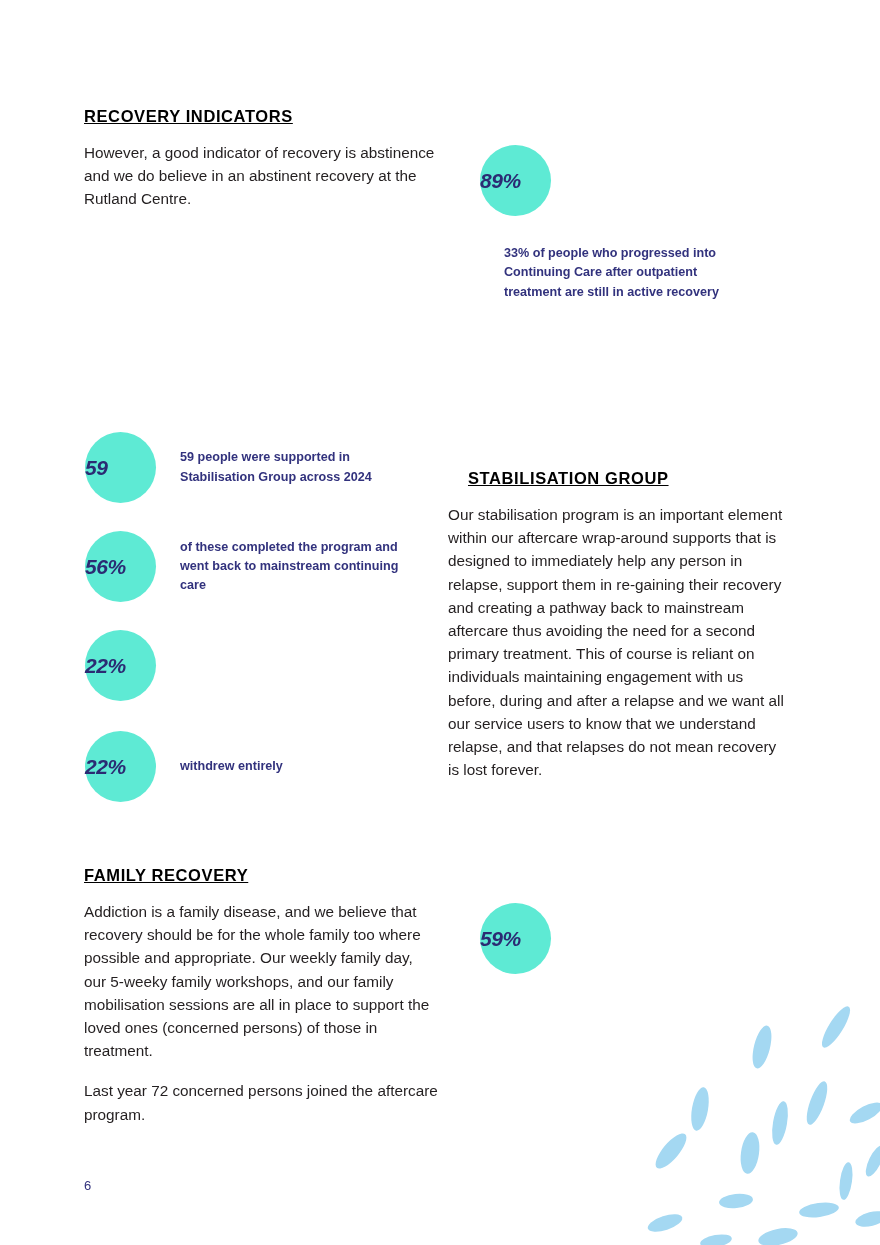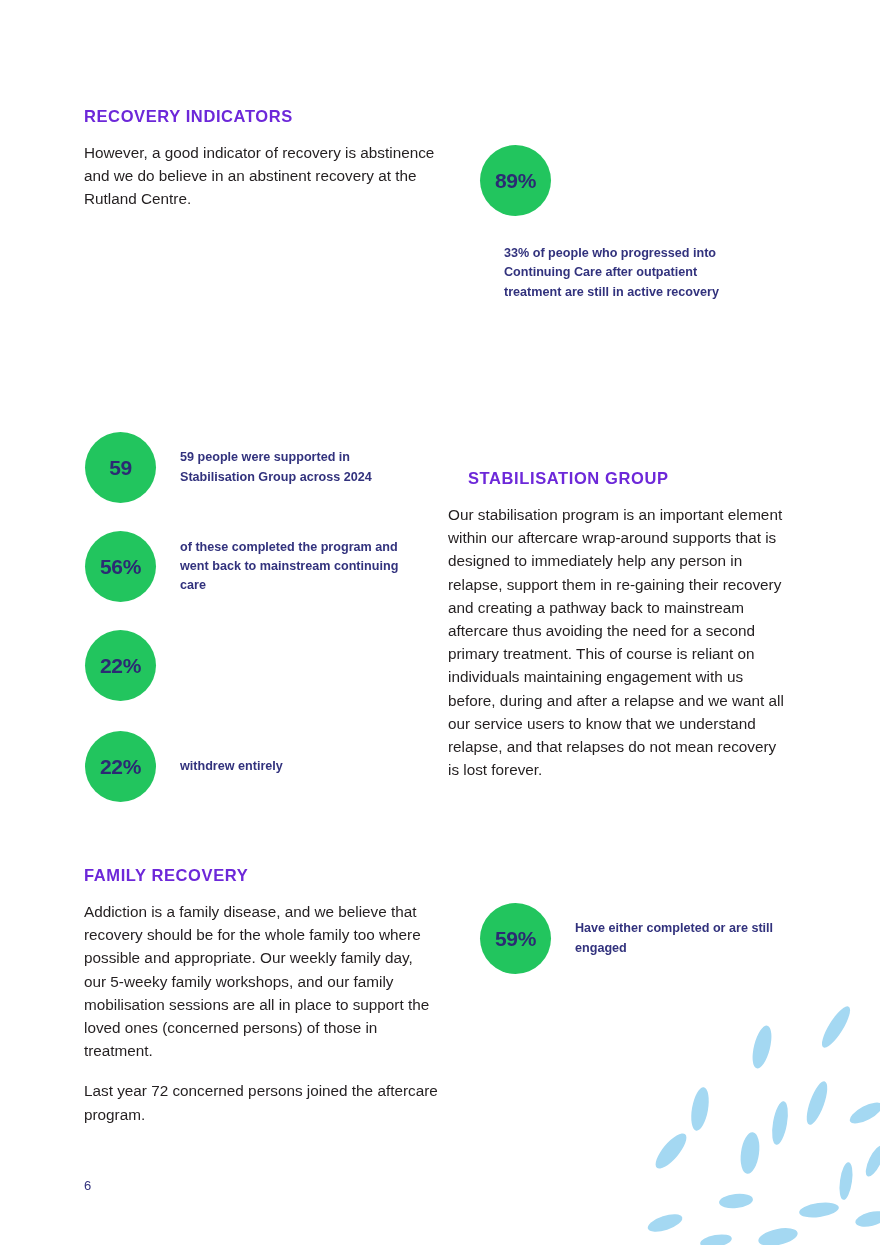--- a/index.html
+++ b/index.html
@@ -18,22 +18,23 @@
     overflow: hidden;
   }
 
   
   .section-heading {
     position: absolute;
     font-family: "Liberation Sans", sans-serif;
     font-weight: bold;
     font-size: 16.5px;
     letter-spacing: 0.6px;
-    color: #6d28d9;
+    color: #000000;
     white-space: nowrap;
+    text-decoration: underline;
   }
   .body-text {
     position: absolute;
     font-family: "Liberation Sans", sans-serif;
     font-size: 15.3px;
     line-height: 23.2px;
     color: #231f20;
   }
   .body-text p {
     margin: 0 0 17px 0;
@@ -46,24 +47,24 @@
   .stat {
     position: absolute;
     display: flex;
     align-items: center;
   }
   .stat-circle {
     width: 71px;
     height: 71px;
     flex: 0 0 71px;
     border-radius: 50%;
-    background: #22c55e;
+    background: #5eead4;
     display: flex;
     align-items: center;
-    justify-content: center;
+    font-style: italic;
   }
   .stat-value {
     font-family: "Liberation Sans", sans-serif;
     font-weight: bold;
     font-size: 21px;
     letter-spacing: -0.4px;
     color: #2b2b73;
     line-height: 1;
   }
   .stat-caption {
@@ -151,21 +152,20 @@
 
   <div class="body-text" style="left:84px; top:900px; width:354px;">
     <p>Addiction is a family disease, and we believe that recovery should be for the whole family too where possible and appropriate. Our weekly family day, our 5-weeky family workshops, and our family mobilisation sessions are all in place to support the loved ones (concerned persons) of those in treatment.</p>
     <p>Last year 72 concerned persons joined the aftercare program.</p>
   </div>
 
   <div class="stat" style="left:480px; top:903px; width:340px;">
     <div class="stat-circle">
       <span class="stat-value">59%</span>
     </div>
-    <div class="stat-caption" style="width:230px;">Have either completed or are still engaged</div>
   </div>
 
   <div class="page-number" style="left:84px; top:1178px;">6</div>
 
   <svg class="decor" viewBox="0 0 260 240">
     <g fill="#a4d8f2">
       <ellipse cx="216" cy="22" rx="7" ry="24" transform="rotate(32 216 22)"></ellipse>
       <ellipse cx="142" cy="42" rx="8" ry="22" transform="rotate(14 142 42)"></ellipse>
       <ellipse cx="246" cy="108" rx="7" ry="18" transform="rotate(62 246 108)"></ellipse>
       <ellipse cx="197" cy="98" rx="7" ry="23" transform="rotate(20 197 98)"></ellipse>

